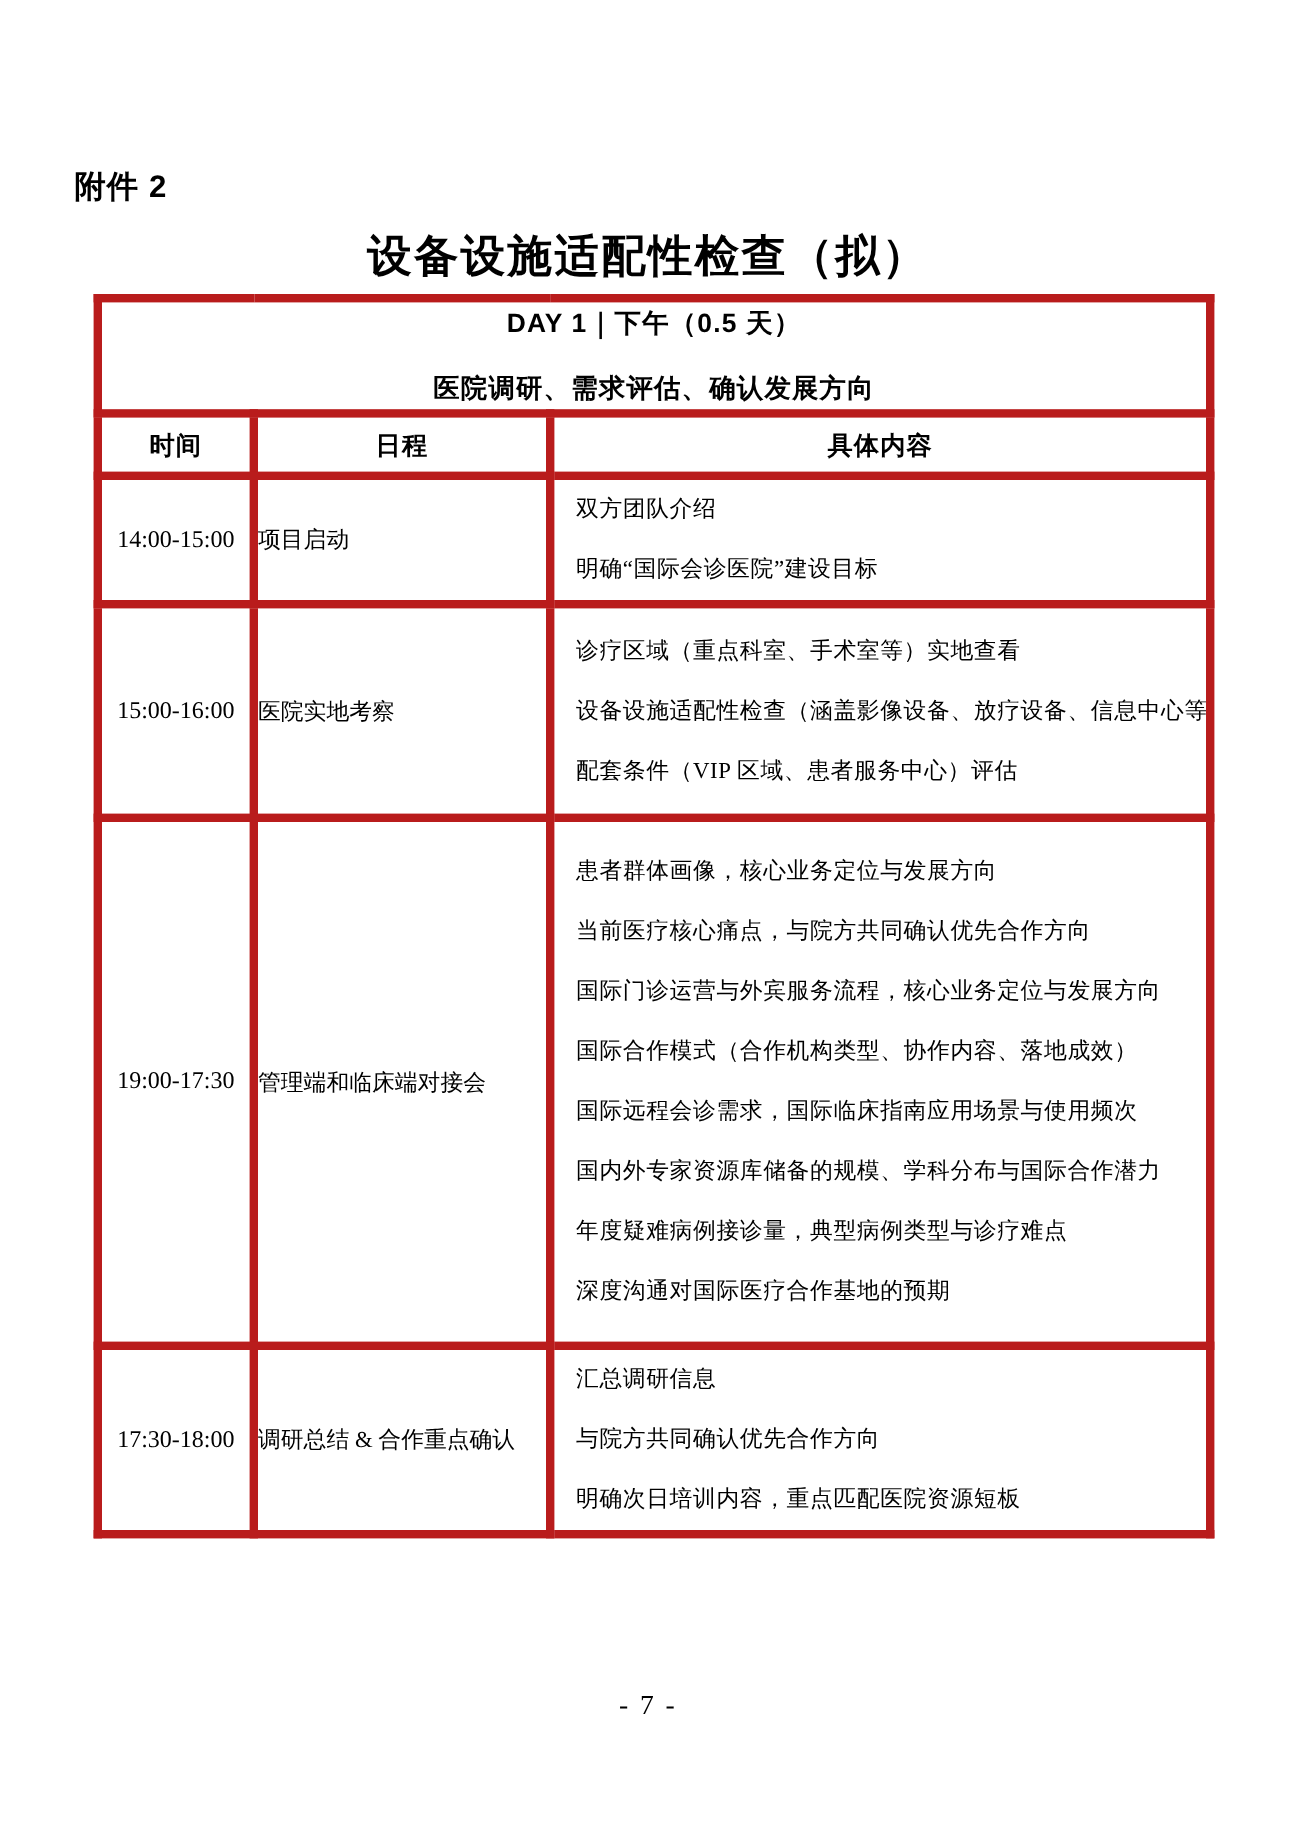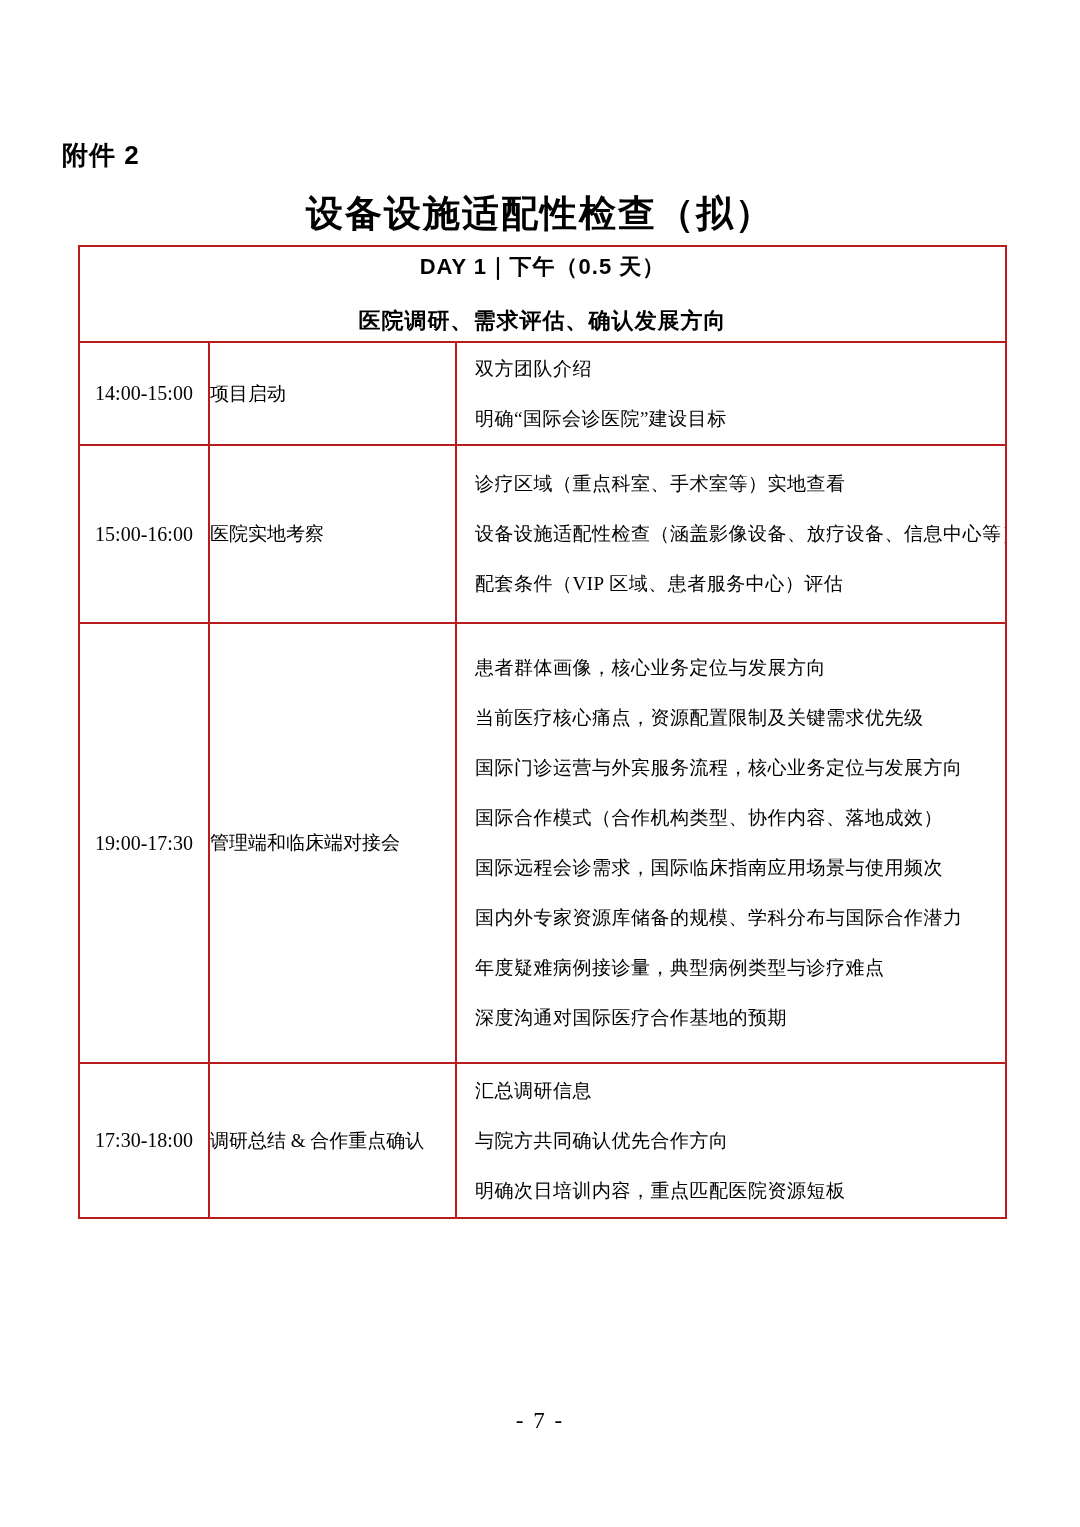--- a/index.html
+++ b/index.html
@@ -35,21 +35,21 @@
   }
   table.schedule {
     position:absolute;
     left:78px;
     top:245px;
     width:927px;
     border-collapse:collapse;
     table-layout:fixed;
   }
   table.schedule td, table.schedule th {
-    border:2px solid #b91c1c;
+    border:7px solid #b91c1c;
     vertical-align:middle;
     overflow:hidden;
   }
   .day-header-cell {
     height:96px;
     text-align:center;
     font-family:"Liberation Sans", sans-serif;
     font-weight:700;
     font-size:22px;
     letter-spacing:1px;
@@ -111,20 +111,25 @@
       <col style="width:247px">
       <col style="width:550px">
     </colgroup>
     <thead>
       <tr>
         <td class="day-header-cell" colspan="3">
           <div class="day-line">DAY 1｜下午（0.5 天）</div>
           <div class="day-line day-sub">医院调研、需求评估、确认发展方向</div>
         </td>
       </tr>
+      <tr class="col-header-row">
+        <th>时间</th>
+        <th>日程</th>
+        <th>具体内容</th>
+      </tr>
     </thead>
     <tbody class="schedule-body">
   <tr>
     <td class="time-cell">14:00-15:00</td>
     <td class="schedule-cell">项目启动</td>
     <td class="details-cell">
             <div class="detail-line">双方团队介绍</div>
             <div class="detail-line">明确“国际会诊医院”建设目标</div>
           </td>
   </tr>
@@ -137,21 +142,21 @@
             <div class="detail-line">设备设施适配性检查（涵盖影像设备、放疗设备、信息中心等）</div>
             <div class="detail-line">配套条件（VIP 区域、患者服务中心）评估</div>
           </td>
   </tr>
 
   <tr>
     <td class="time-cell">19:00-17:30</td>
     <td class="schedule-cell">管理端和临床端对接会</td>
     <td class="details-cell">
             <div class="detail-line">患者群体画像，核心业务定位与发展方向</div>
-            <div class="detail-line">当前医疗核心痛点，资源配置限制及关键需求优先级</div>
+            <div class="detail-line">当前医疗核心痛点，与院方共同确认优先合作方向</div>
             <div class="detail-line">国际门诊运营与外宾服务流程，核心业务定位与发展方向</div>
             <div class="detail-line">国际合作模式（合作机构类型、协作内容、落地成效）</div>
             <div class="detail-line">国际远程会诊需求，国际临床指南应用场景与使用频次</div>
             <div class="detail-line">国内外专家资源库储备的规模、学科分布与国际合作潜力</div>
             <div class="detail-line">年度疑难病例接诊量，典型病例类型与诊疗难点</div>
             <div class="detail-line">深度沟通对国际医疗合作基地的预期</div>
           </td>
   </tr>
 
   <tr>

